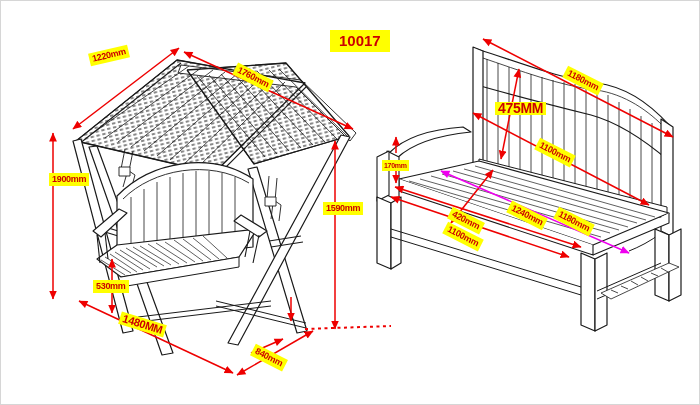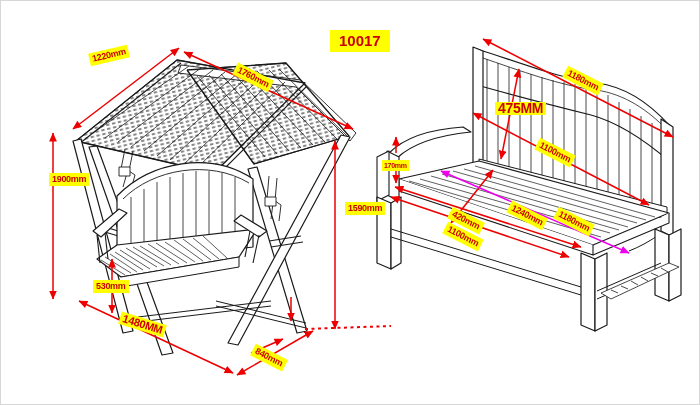--- a/index.html
+++ b/index.html
@@ -259,21 +259,21 @@
     <g stroke="#ee00ee" stroke-width="1.5" fill="none">
       <line x1="440" y1="170" x2="628" y2="252" marker-start="url(#am2)" marker-end="url(#am)"></line>
     </g>
   </svg>
 
   <div class="title" style="left:329px;top:5px;">10017</div>
 
   <div class="lbl" style="left:88px;top:48px;transform:rotate(-13deg);">1220mm</div>
   <div class="lbl" style="left:232px;top:70px;transform:rotate(27deg);">1760mm</div>
   <div class="lbl" style="left:28px;top:172px;margin-left:20px;">1900mm</div>
-  <div class="lbl" style="left:322px;top:201px;margin-left:22px;">1590mm</div>
+  <div class="lbl" style="left:322px;top:201px;">1590mm</div>
   <div class="lbl" style="left:92px;top:279px;">530mm</div>
   <div class="lbl" style="left:118px;top:317px;transform:rotate(17deg);font-size:11px;">1480MM</div>
   <div class="lbl" style="left:250px;top:350px;transform:rotate(27deg);">840mm</div>
 
   <div class="lbl" style="left:562px;top:73px;transform:rotate(27deg);">1180mm</div>
   <div class="lbl" style="left:494px;top:101px;font-size:14px;">475MM</div>
   <div class="lbl" style="left:534px;top:145px;transform:rotate(27deg);">1100mm</div>
   <div class="lbl" style="left:381px;top:159px;font-size:7px;padding:0 2px;">170mm</div>
   <div class="lbl" style="left:447px;top:213px;transform:rotate(27deg);">420mm</div>
   <div class="lbl" style="left:506px;top:208px;transform:rotate(27deg);">1240mm</div>

